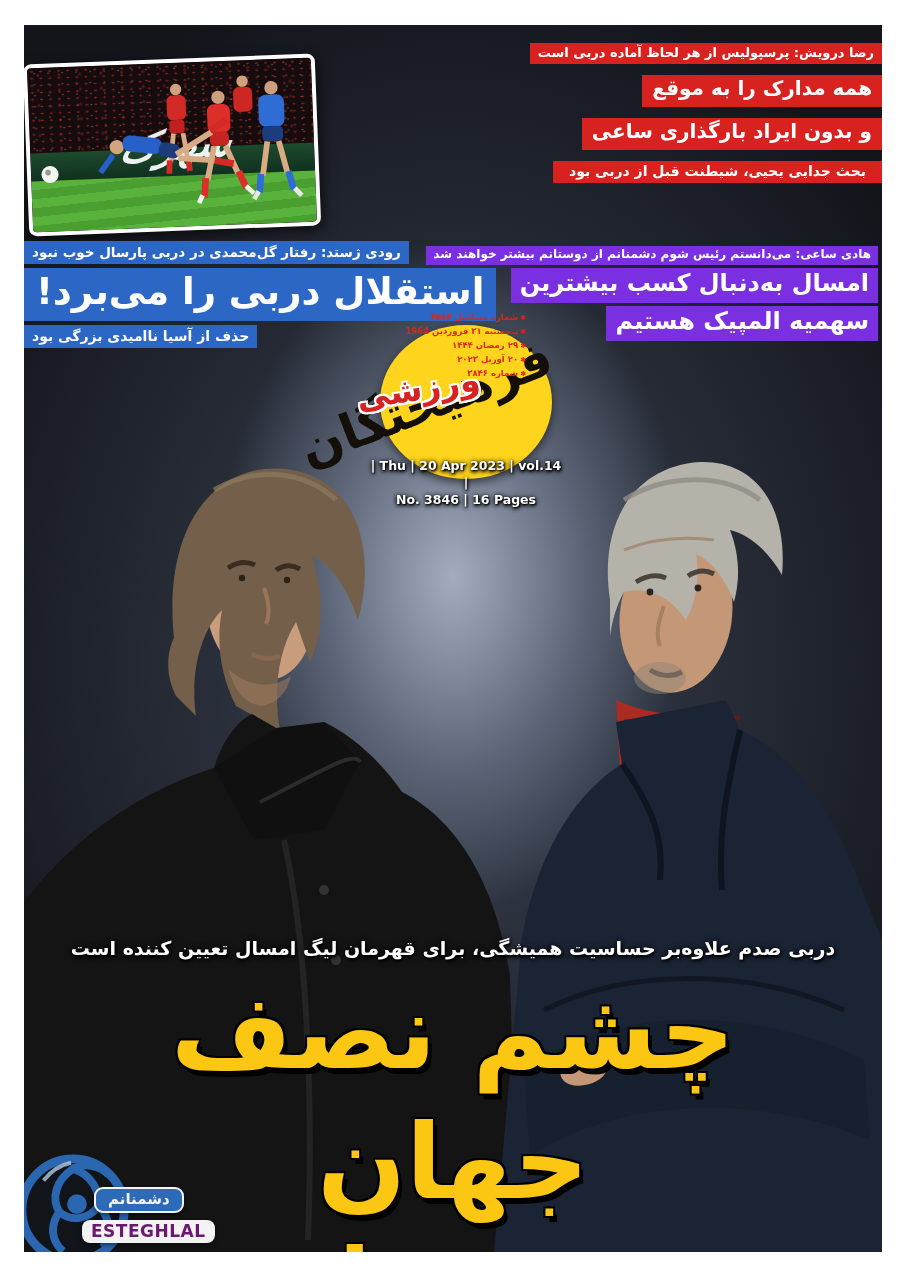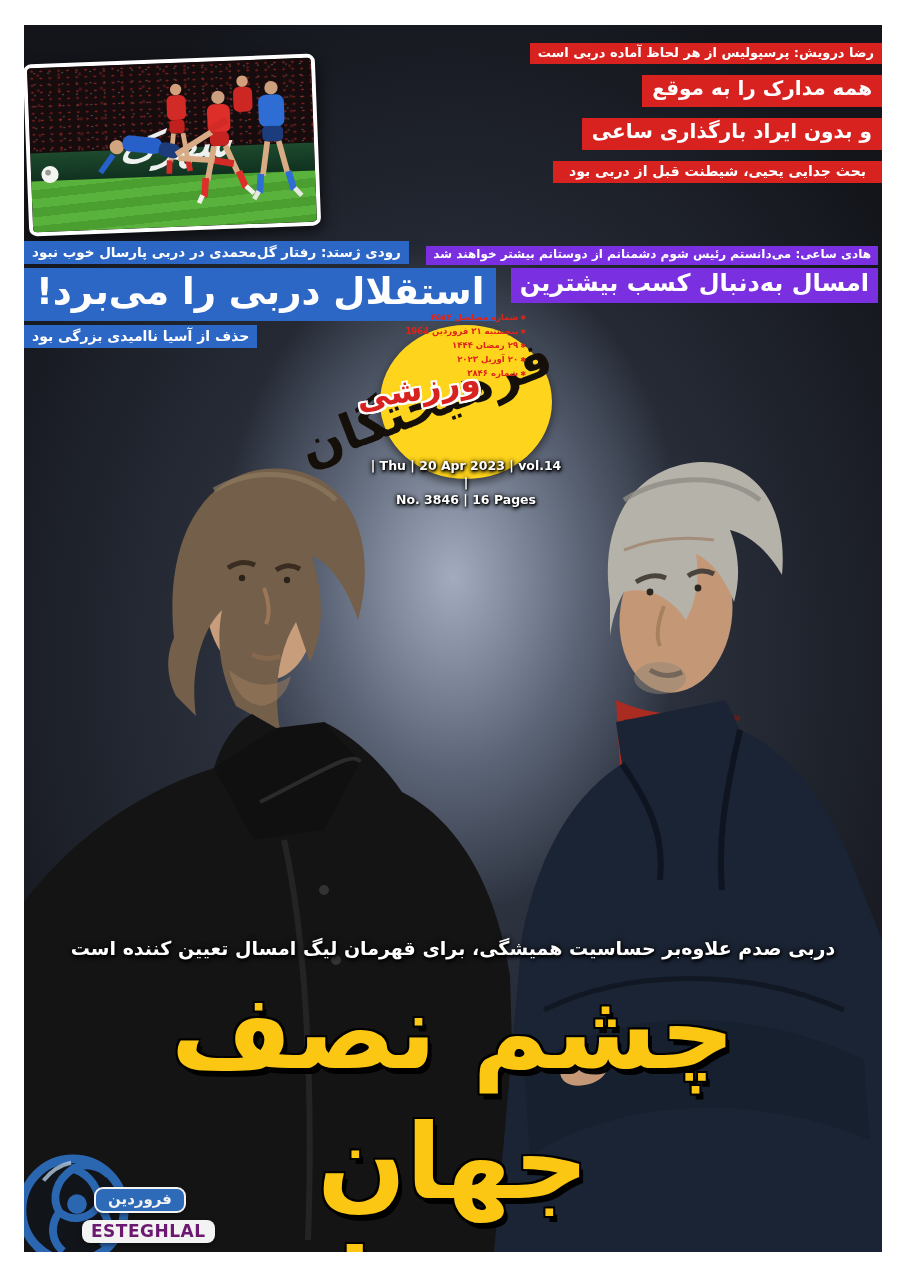--- a/index.html
+++ b/index.html
@@ -217,20 +217,21 @@
     <div class="red-block">
       <span class="pill red-kicker">رضا درویش: پرسپولیس از هر لحاظ آماده دربی است</span>
       <span class="pill red-line">همه مدارک را به موقع</span>
       <span class="pill red-line">و بدون ایراد بارگذاری ساعی</span>
       <span class="pill red-footer">بحث جدایی یحیی، شیطنت قبل از دربی بود</span>
     </div>
 
     <div class="purple-block">
       <span class="pill purple-kicker">هادی ساعی: می‌دانستم رئیس شوم دشمنانم از دوستانم بیشتر خواهند شد</span>
       <span class="pill purple-line">امسال به‌دنبال کسب بیشترین</span>
+      <span class="pill purple-line">سهمیه المپیک هستیم</span>
     </div>
 
     <div class="masthead-meta">
       <div><span class="bullet">✱</span><span>شماره مسلسل ۴۵۸۴</span></div>
       <div><span class="bullet">✱</span><span>پنجشنبه ۳۱ فروردین 1964</span></div>
       <div><span class="bullet">✱</span><span>۲۹ رمضان ۱۴۴۴</span></div>
       <div><span class="bullet">✱</span><span>۲۰ آوریل ۲۰۲۳</span></div>
       <div><span class="bullet">✱</span><span>شماره ۳۸۴۶</span></div>
     </div>
 
@@ -251,19 +252,19 @@
     </div>
 
     <div class="watermark">
       <svg class="wm-ball" viewBox="0 0 120 128">
         <circle cx="58" cy="64" r="52" fill="rgba(12,24,40,.35)" stroke="#2d6cba" stroke-width="9"></circle>
         <path d="M58,22 C40,34 36,52 44,66 C56,76 74,74 84,60 C86,44 76,28 58,22 Z" fill="none" stroke="#2d6cba" stroke-width="8"></path>
         <path d="M44,66 C34,80 36,96 48,106 M84,60 C96,72 98,90 88,102 M58,22 C70,16 84,18 94,28" fill="none" stroke="#2d6cba" stroke-width="8"></path>
         <circle cx="62" cy="58" r="10" fill="#2d6cba"></circle>
         <path d="M28,34 C36,24 46,18 56,16" stroke="#bcd4ee" stroke-width="4" fill="none" opacity=".8"></path>
       </svg>
-      <span class="wm-fa">فروردین</span>
+      <span class="wm-fa">دشمنانم</span>
       <span class="wm-en">ESTEGHLAL</span>
       <span class="wm-news"><span>NEWS</span></span>
     </div>
 
   </div>
 </div>
 
 </body></html>

